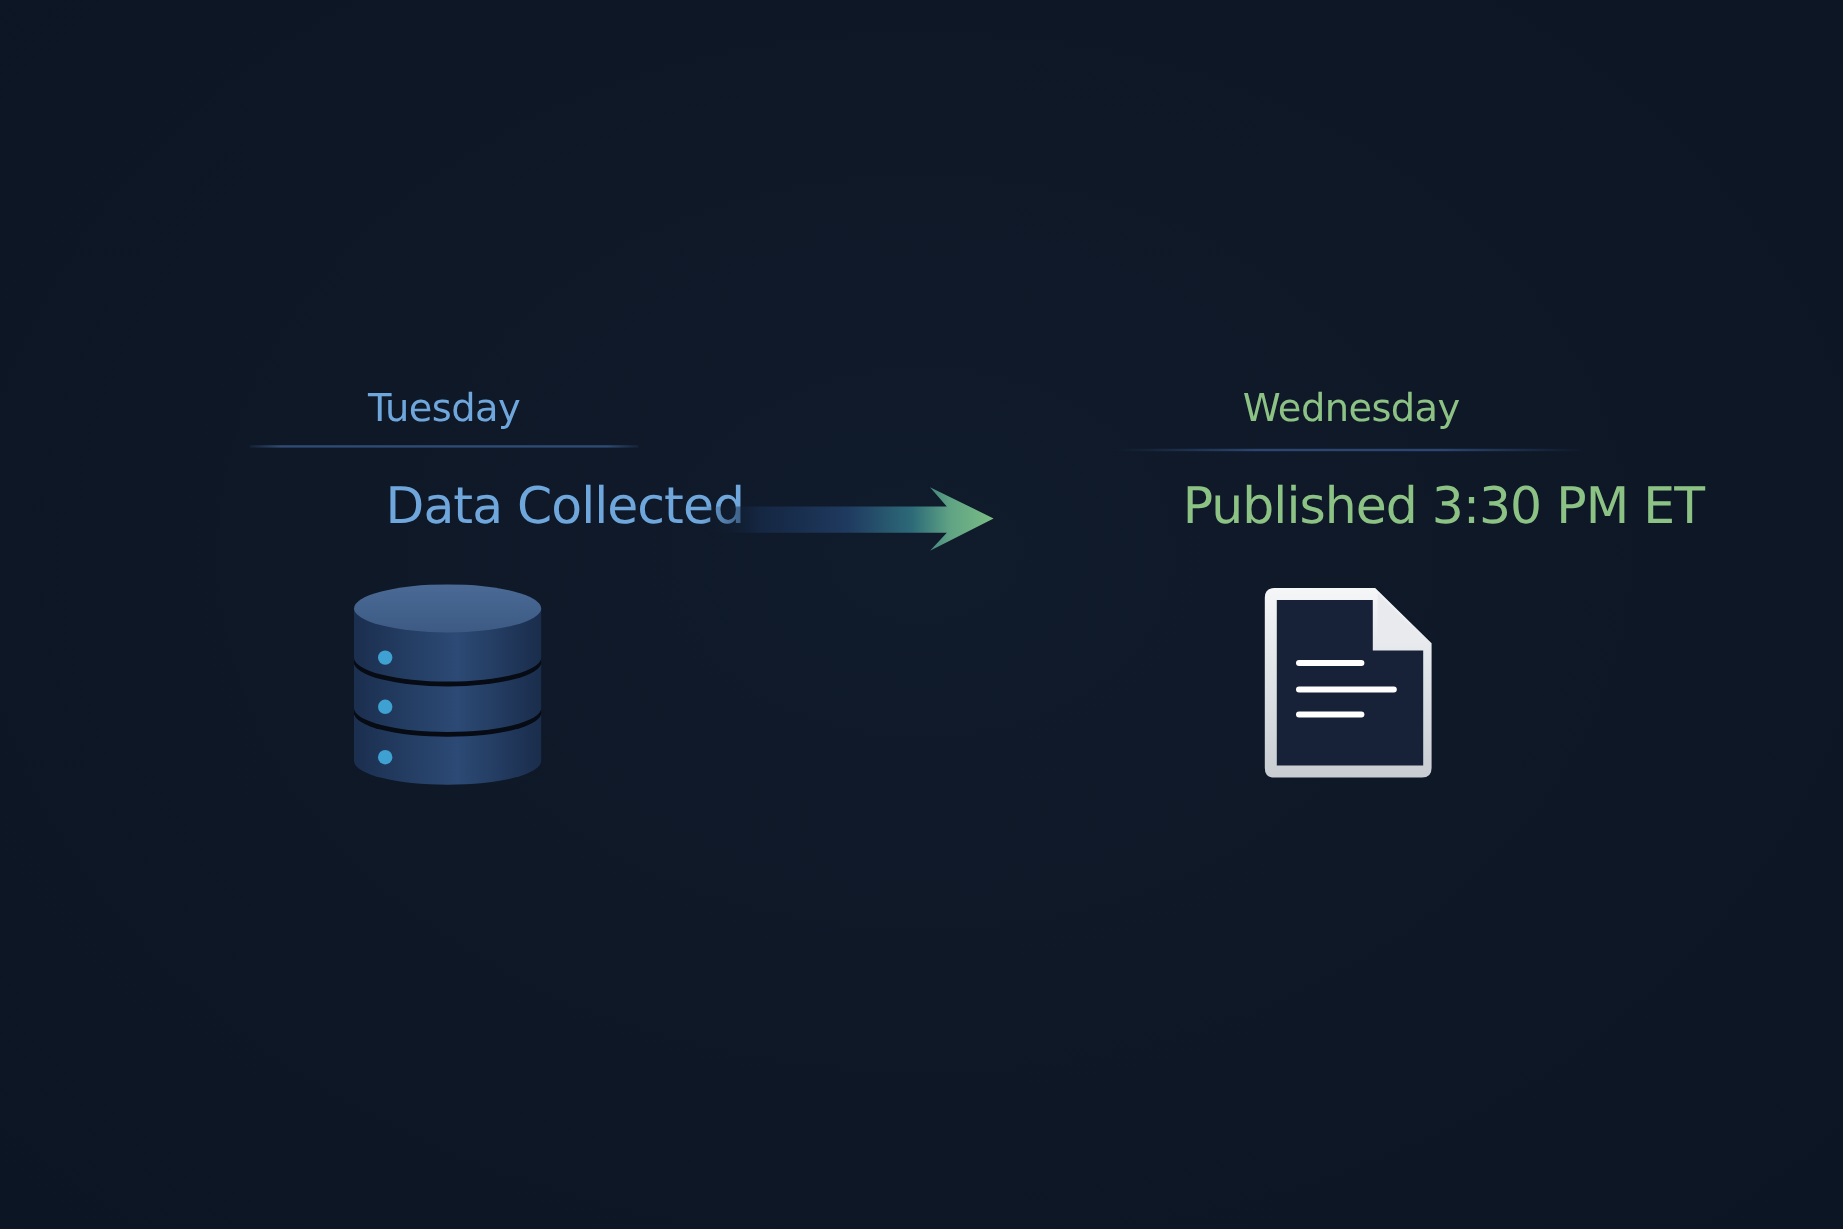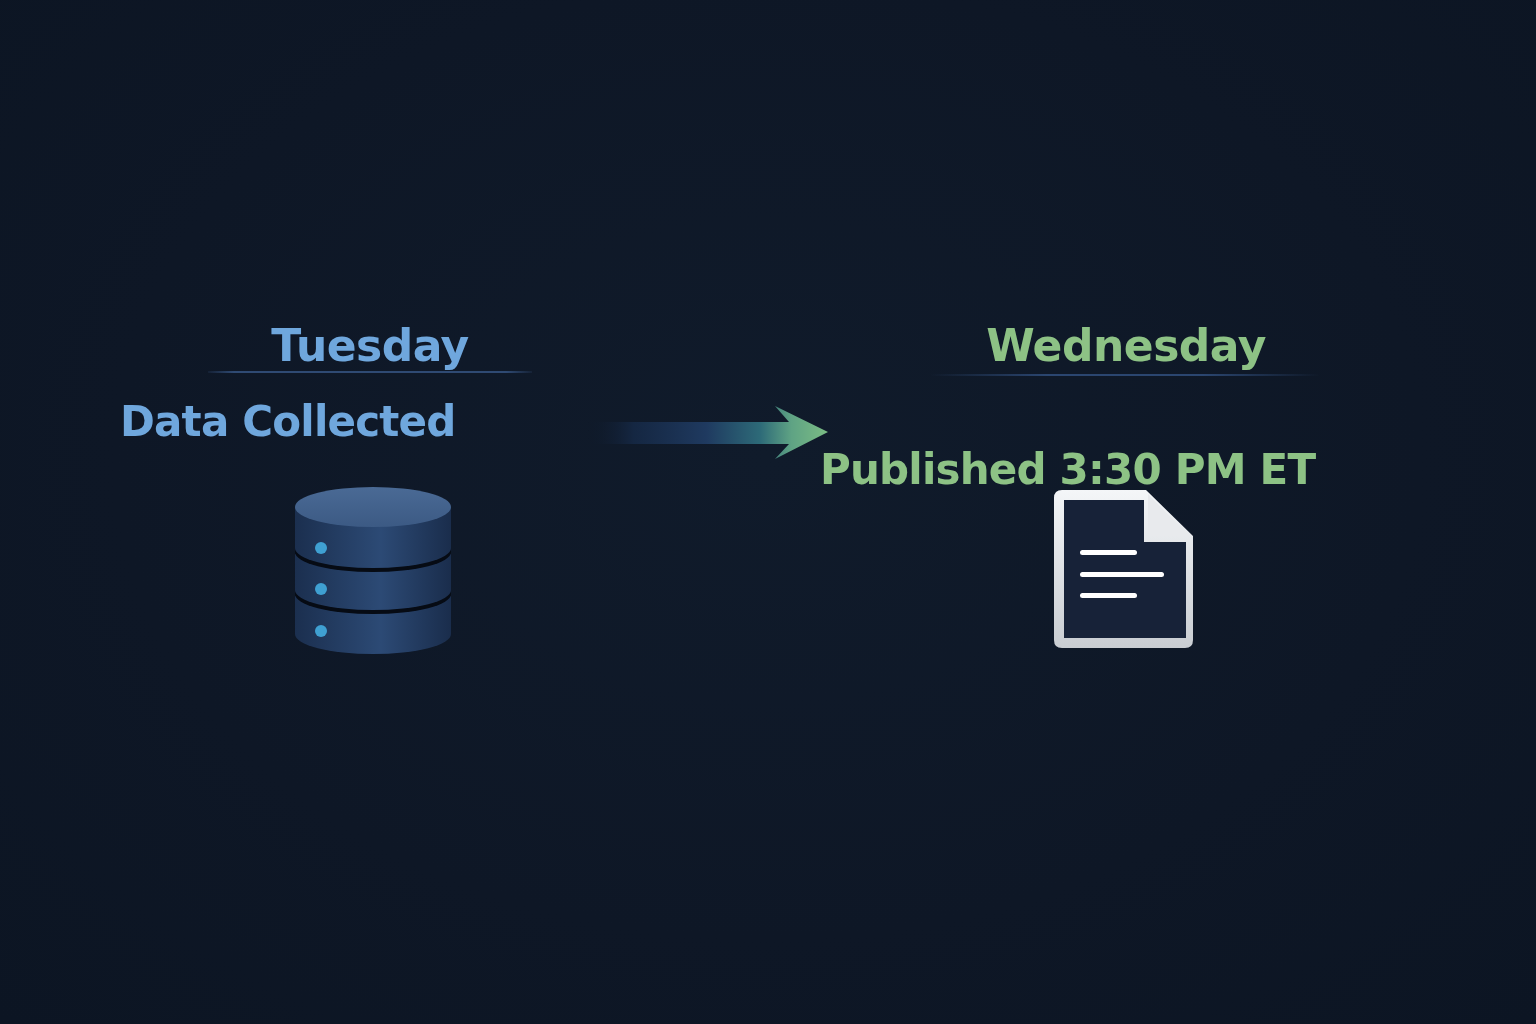--- a/index.html
+++ b/index.html
@@ -12,48 +12,48 @@
       font-family: "DejaVu Sans", "Liberation Sans", sans-serif;
     }
     .canvas {
       position: relative;
       width: 1536px;
       height: 1024px;
       background: radial-gradient(ellipse at 50% 45%, #101b2b 0%, #0e1726 60%, #0c1523 100%);
     }
     .stage-day {
       position: absolute;
-      font-weight: bold;
-      font-size: 44px;
+      font-weight: normal;
+      font-size: 32px;
       letter-spacing: -0.5px;
       text-align: center;
       line-height: 1;
       white-space: nowrap;
     }
     .stage-title {
       position: absolute;
-      font-weight: bold;
+      font-weight: normal;
       font-size: 42px;
       letter-spacing: -0.8px;
-      text-align: left;
+      text-align: right;
       line-height: 1;
       white-space: nowrap;
     }
     .sep {
       position: absolute;
       height: 2px;
     }
     #day-left { left: 170px; width: 400px; top: 324px; color: #6fa7dd; }
     #title-left { left: 120px; width: 500px; top: 401px; color: #6fa7dd; }
     #sep-left {
       left: 208px; width: 324px; top: 371px;
       background: linear-gradient(90deg, rgba(46,70,110,0.2) 0%, #2f4a73 8%, #2f4a73 92%, rgba(46,70,110,0.2) 100%);
     }
     #day-right { left: 926px; width: 400px; top: 324px; color: #8dc285; }
-    #title-right { left: 820px; width: 600px; top: 401px; color: #8dc285; margin-top: 48px; }
+    #title-right { left: 820px; width: 600px; top: 401px; color: #8dc285; }
     #sep-right {
       left: 930px; width: 390px; top: 374px;
       background: linear-gradient(90deg, rgba(40,64,100,0) 0%, #2b4670 30%, #2b4670 70%, rgba(40,64,100,0) 100%);
     }
     .icon-wrap { position: absolute; }
     #db-icon { left: 290px; top: 482px; width: 168px; height: 180px; }
     #doc-icon { left: 1050px; top: 486px; width: 148px; height: 168px; }
     #flow-arrow { left: 585px; top: 402px; width: 250px; height: 64px; }
   </style>
 </head>

